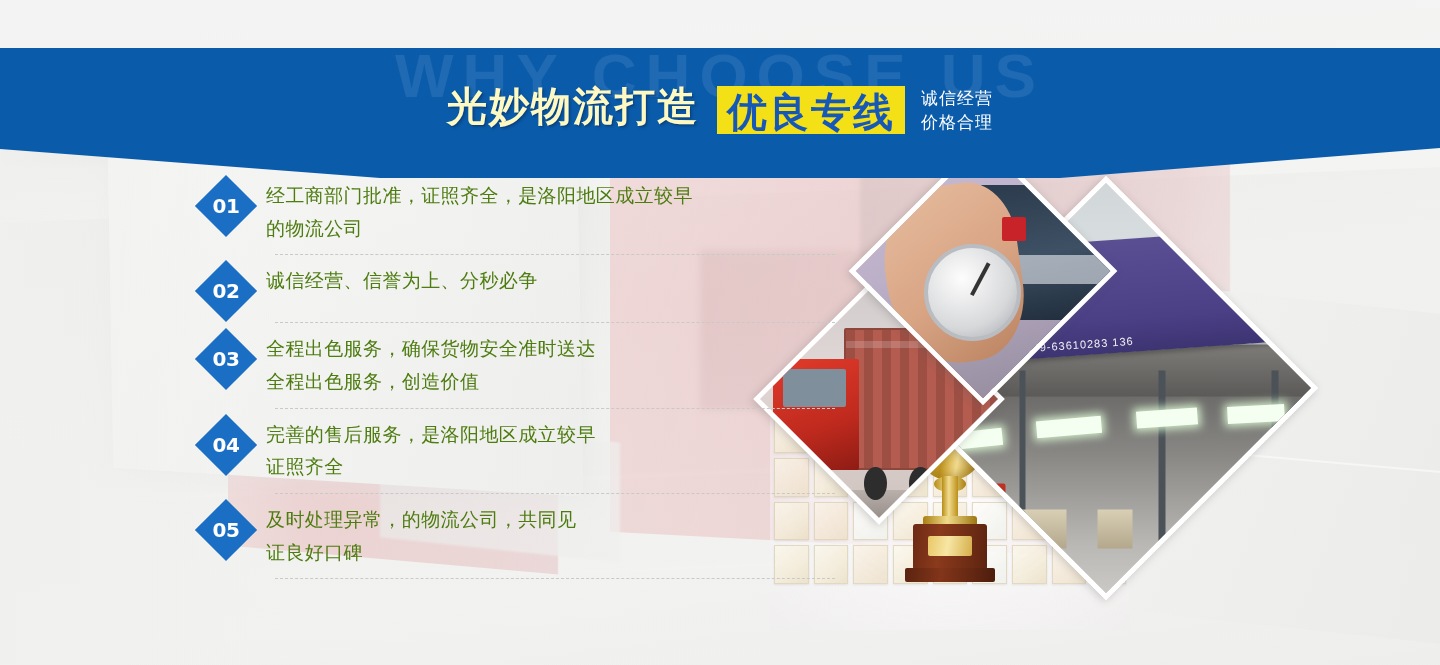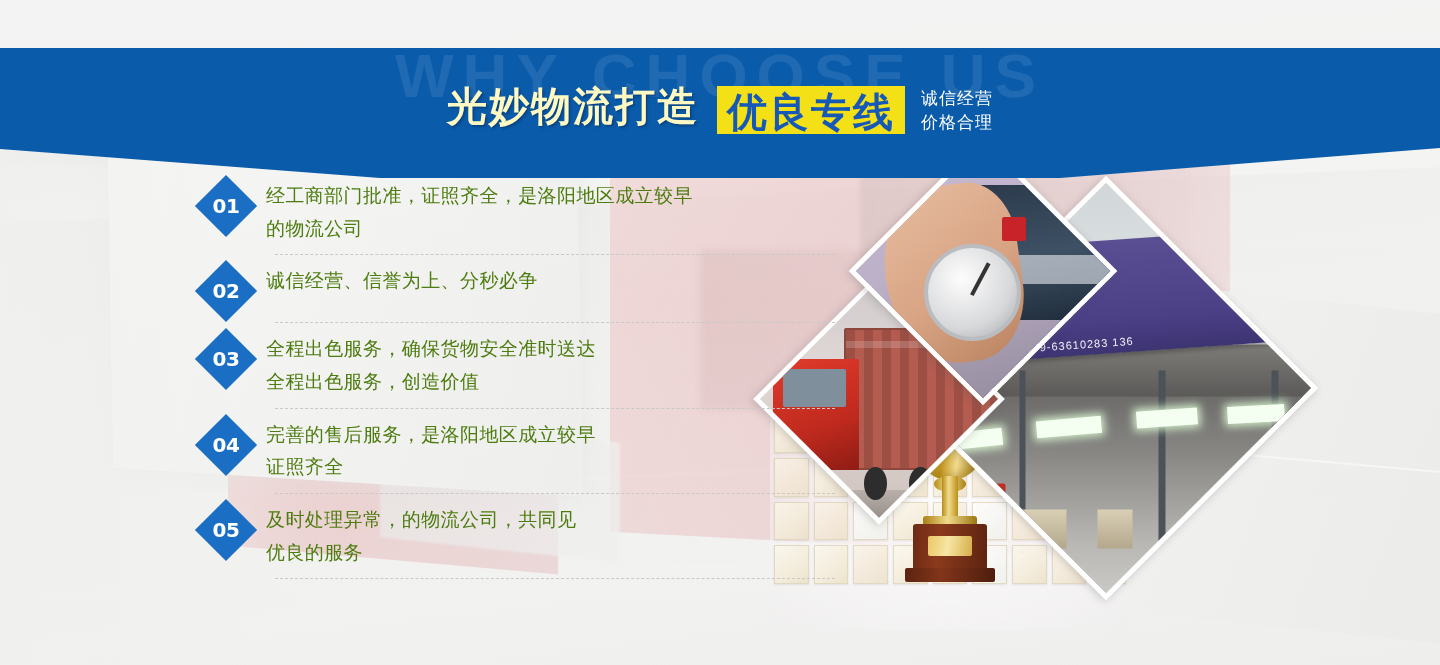--- a/index.html
+++ b/index.html
@@ -573,19 +573,19 @@
         <span>证照齐全</span>
       </div>
     </div>
 
     <div class="feature-row">
       <div class="badge">
         <div class="badge-num">05</div>
       </div>
       <div class="feature-text">
         <span>及时处理异常，的物流公司，共同见</span>
-        <span>优良的服务</span>
+        <span>证良好口碑</span>
       </div>
     </div>
 
   </div>
 
 </div>
 
 </body></html>

